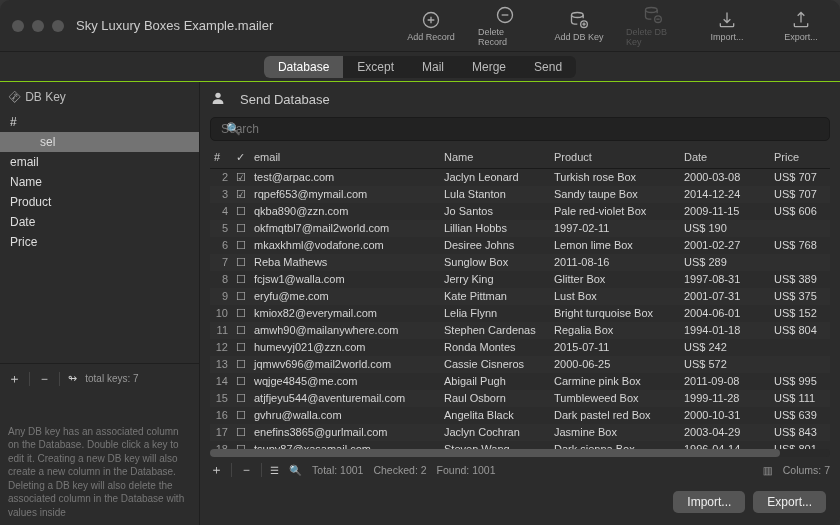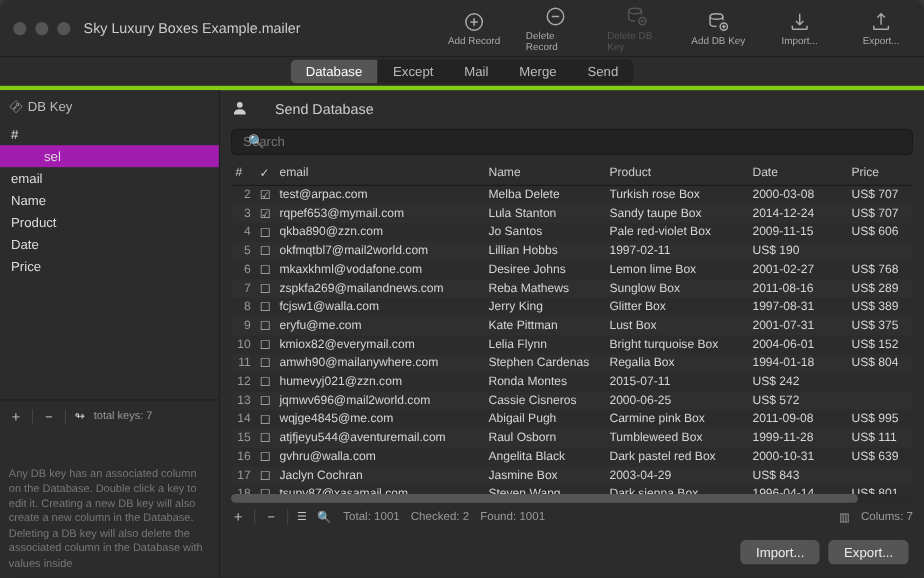--- a/index.html
+++ b/index.html
@@ -7,36 +7,36 @@
   .window { width: 840px; height: 525px; background: #2c2c2c; border-radius: 10px; display: flex; flex-direction: column; box-shadow: 0 10px 40px rgba(0,0,0,.5); }
   .titlebar { height: 52px; display: flex; align-items: center; padding: 0 12px; border-bottom: 1px solid #1f1f1f; }
   .traffic { display: flex; gap: 8px; }
   .tl { width: 12px; height: 12px; border-radius: 50%; background: #555; }
   .title { color: #ccc; font-size: 13px; margin-left: 12px; flex: 0 0 auto; }
   .tb-spacer { flex: 1; }
   .tb-actions { display: flex; gap: 20px; }
   .tb-btn { display: flex; flex-direction: column; align-items: center; justify-content: center; width: 54px; height: 44px; border-radius: 6px; color: #aaa; font-size: 9px; gap: 2px; cursor: default; }
   .tb-btn.disabled { color: #555; }
   .tb-btn svg { width: 20px; height: 20px; }
-  .tabsrow { height: 30px; display: flex; align-items: center; justify-content: center; gap: 0; border-bottom: 4px solid #84cc16; }
+  .tabsrow { height: 30px; display: flex; align-items: center; justify-content: center; gap: 0; border-bottom: 1px solid #84cc16; }
   .seg { display: flex; background: #232323; border-radius: 6px; overflow: hidden; }
   .seg-item { color: #bbb; font-size: 12px; padding: 4px 14px; cursor: default; }
   .seg-item.active { background: #555; color: #fff; }
   .content { flex: 1; display: flex; min-height: 0; }
   .sidebar { width: 200px; border-right: 1px solid #1f1f1f; display: flex; flex-direction: column; background: #2c2c2c; }
   .side-head { display: flex; align-items: center; gap: 6px; padding: 8px 10px; color: #bbb; font-size: 12px; }
   .side-list { flex: 1; overflow: auto; }
   .side-item { color: #ddd; font-size: 12px; padding: 3px 10px; cursor: default; }
-  .side-item.sel { background: #a21caf; padding-left: 40px; }
+  .side-item.sel { background: #737373; padding-left: 40px; }
   .side-foot { border-top: 1px solid #1f1f1f; padding: 6px 8px; color: #888; font-size: 10px; }
   .side-foot .tools { display: flex; align-items: center; gap: 8px; color: #ccc; font-size: 13px; margin-bottom: 4px; }
   .side-foot .tools .sep { width:1px; height:14px; background:#444; }
   .side-help { line-height: 1.35; color: #777; margin-top: 37px; }
   .main { flex: 1; display: flex; flex-direction: column; min-width: 0; }
-  .main-head { display: flex; align-items: center; gap: 24px; padding: 8px 10px; color: #ccc; font-size: 13px; }
+  .main-head { display: flex; align-items: center; gap: 14px; padding: 8px 10px; color: #ccc; font-size: 13px; }
   .search { margin: 0 10px 6px 10px; }
   .search input { width: 100%; background: #222; border: 1px solid #1a1a1a; border-radius: 5px; color: #ccc; font-size: 12px; padding: 4px 10px; }
   .search { position: relative; }
   .search .sicon { position: absolute; left: 16px; top: 50%; transform: translateY(-50%); color:#888; font-size:12px; }
   .table-wrap { flex: 1; overflow: hidden; margin: 0 10px; border: 0; position: relative; }
   .thead { display: grid; grid-template-columns: 22px 18px 190px 110px 130px 90px 58px; font-size: 11px; color: #ccc; border-bottom: 1px solid #1a1a1a; padding: 4px 0; }
   .thead div { padding: 0 4px; white-space: nowrap; overflow: hidden; }
   .tbody { height: 320px; overflow-y: auto; overflow-x: hidden; font-size: 11px; color: #d5d5d5; }
   .trow { display: grid; grid-template-columns: 22px 18px 190px 110px 130px 90px 58px; padding: 1px 0; }
   .trow:nth-child(even) { background: #2f2f2f; }
@@ -77,37 +77,37 @@
           </svg>
           <span>Add Record</span>
         </div>
         <div class="tb-btn">
           <svg viewBox="0 0 24 24" fill="none" stroke="currentColor" stroke-width="1.6">
             <circle cx="12" cy="12" r="9"></circle>
             <path d="M8 12h8"></path>
           </svg>
           <span>Delete Record</span>
         </div>
+        <div class="tb-btn">
+          <svg viewBox="0 0 24 24" fill="none" stroke="currentColor" stroke-width="1.6">
+            <ellipse cx="10" cy="6" rx="7" ry="3"></ellipse>
+            <path d="M3 6v8c0 1.7 3.1 3 7 3M17 6v4"></path>
+            <circle cx="18" cy="17" r="4"></circle>
+            <path d="M18 15v4M16 17h4"></path>
+          </svg>
+          <span>Add DB Key</span>
+        </div>
         <div class="tb-btn disabled">
           <svg viewBox="0 0 24 24" fill="none" stroke="currentColor" stroke-width="1.6">
             <ellipse cx="10" cy="6" rx="7" ry="3"></ellipse>
             <path d="M3 6v8c0 1.7 3.1 3 7 3M17 6v4"></path>
             <circle cx="18" cy="17" r="4"></circle>
             <path d="M16 17h4"></path>
           </svg>
           <span>Delete DB Key</span>
-        </div>
-        <div class="tb-btn">
-          <svg viewBox="0 0 24 24" fill="none" stroke="currentColor" stroke-width="1.6">
-            <ellipse cx="10" cy="6" rx="7" ry="3"></ellipse>
-            <path d="M3 6v8c0 1.7 3.1 3 7 3M17 6v4"></path>
-            <circle cx="18" cy="17" r="4"></circle>
-            <path d="M18 15v4M16 17h4"></path>
-          </svg>
-          <span>Add DB Key</span>
         </div>
         <div class="tb-btn">
           <svg viewBox="0 0 24 24" fill="none" stroke="currentColor" stroke-width="1.6">
             <path d="M4 16v3a1 1 0 001 1h14a1 1 0 001-1v-3M12 3v12M8 11l4 4 4-4"></path>
           </svg>
           <span>Import...</span>
         </div>
         <div class="tb-btn">
           <svg viewBox="0 0 24 24" fill="none" stroke="currentColor" stroke-width="1.6">
             <path d="M4 16v3a1 1 0 001 1h14a1 1 0 001-1v-3M12 15V3M8 7l4-4 4 4"></path>
@@ -182,21 +182,21 @@
             <div>Name</div>
             <div>Product</div>
             <div>Date</div>
             <div>Price</div>
           </div>
         <div class="tbody" id="tbody">
             <div class="trow">
               <div class="num">2</div>
               <div class="chk">☑</div>
               <div>test@arpac.com</div>
-              <div>Melba Delete</div>
+              <div>Jaclyn Leonard</div>
               <div>Turkish rose Box</div>
               <div>2000-03-08</div>
               <div>US$ 707</div>
             </div>
             <div class="trow">
               <div class="num">3</div>
               <div class="chk">☑</div>
               <div>rqpef653@mymail.com</div>
               <div>Lula Stanton</div>
               <div>Sandy taupe Box</div>
@@ -225,21 +225,20 @@
               <div class="chk">☐</div>
               <div>mkaxkhml@vodafone.com</div>
               <div>Desiree Johns</div>
               <div>Lemon lime Box</div>
               <div>2001-02-27</div>
               <div>US$ 768</div>
             </div>
             <div class="trow">
               <div class="num">7</div>
               <div class="chk">☐</div>
-              <div>zspkfa269@mailandnews.com</div>
               <div>Reba Mathews</div>
               <div>Sunglow Box</div>
               <div>2011-08-16</div>
               <div>US$ 289</div>
             </div>
             <div class="trow">
               <div class="num">8</div>
               <div class="chk">☐</div>
               <div>fcjsw1@walla.com</div>
               <div>Jerry King</div>
@@ -313,20 +312,21 @@
               <div class="chk">☐</div>
               <div>gvhru@walla.com</div>
               <div>Angelita Black</div>
               <div>Dark pastel red Box</div>
               <div>2000-10-31</div>
               <div>US$ 639</div>
             </div>
             <div class="trow">
               <div class="num">17</div>
               <div class="chk">☐</div>
+              <div>enefins3865@gurlmail.com</div>
               <div>Jaclyn Cochran</div>
               <div>Jasmine Box</div>
               <div>2003-04-29</div>
               <div>US$ 843</div>
             </div>
             <div class="trow">
               <div class="num">18</div>
               <div class="chk">☐</div>
               <div>tsupy87@xasamail.com</div>
               <div>Steven Wang</div>

